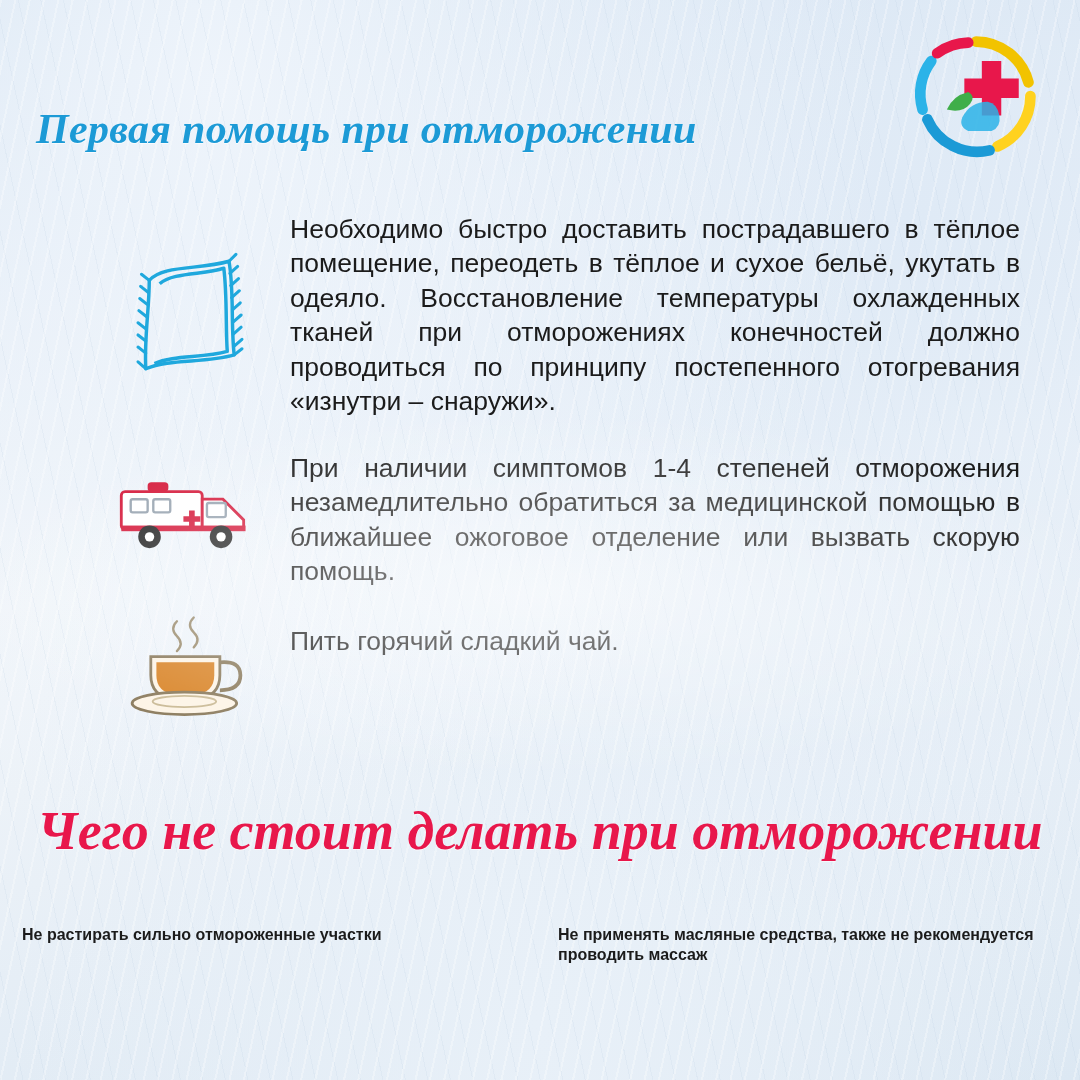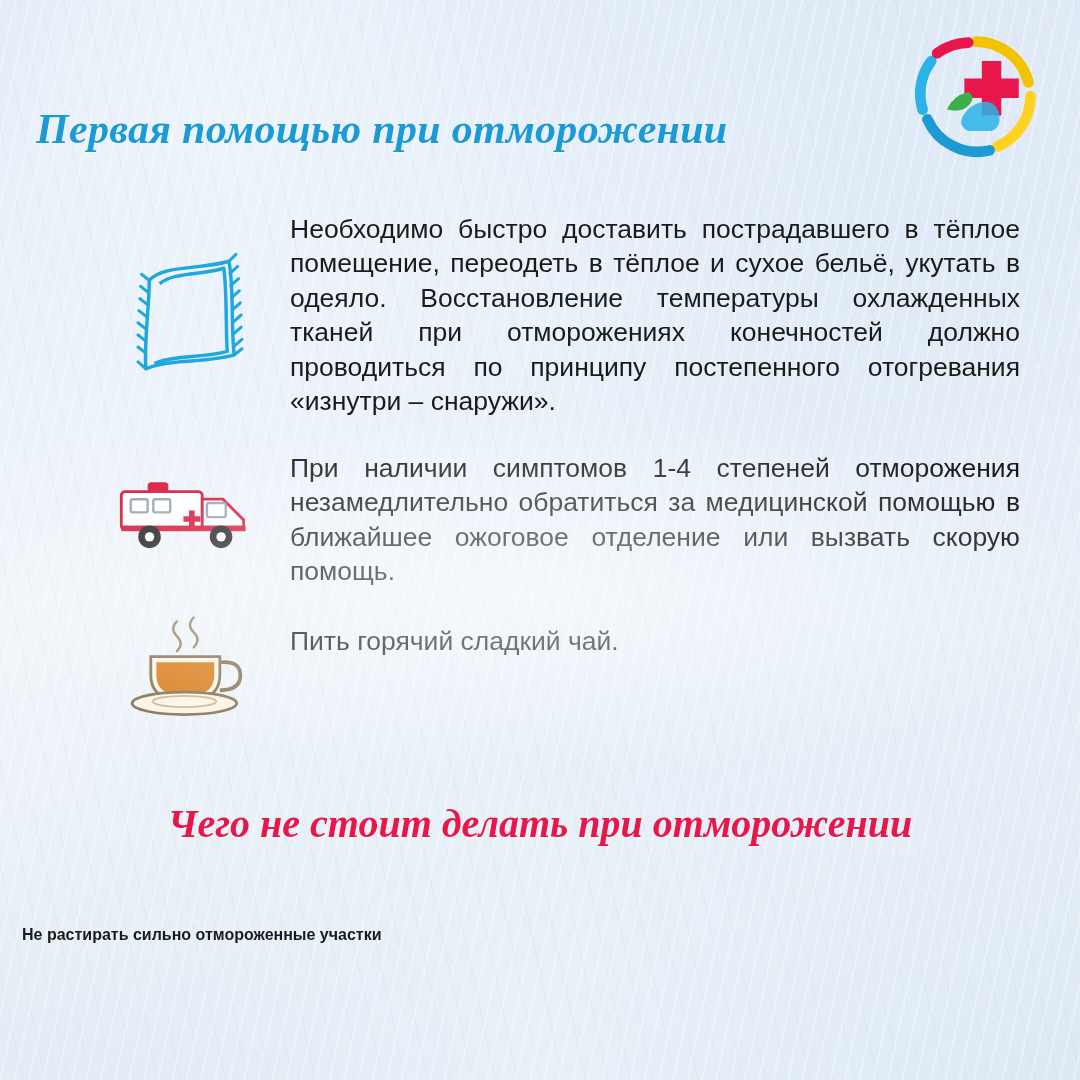--- a/index.html
+++ b/index.html
@@ -105,21 +105,21 @@
   
   .sub-title {
     position: absolute;
     left: 0;
     right: 0;
     top: 800px;
     text-align: center;
     font-family: "Liberation Serif", serif;
     font-style: italic;
     font-weight: bold;
-    font-size: 40px;
+    font-size: 54px;
     color: #e8174b;
     text-shadow: 0 1px 0 rgba(255,255,255,0.6);
   }
 
   
   .donts {
     position: absolute;
     left: 22px;
     right: 22px;
     top: 925px;
@@ -147,21 +147,21 @@
         <path d="M84 126 A56 56 0 0 1 20 94" stroke="#1b9ad6"></path>
         <path d="M15 84 A56 56 0 0 1 24 34" stroke="#2bb3e8"></path>
         <path d="M30 26 A56 56 0 0 1 62 15" stroke="#e8174b"></path>
       </g>
       <path d="M76 34 h20 v18 h18 v20 h-18 v18 h-20 v-18 h-18 v-20 h18 z" fill="#e8174b"></path>
       <path d="M62 66 q-16 4 -22 18 q16 4 24 -6 q6 -8 -2 -12 z" fill="#3fae49"></path>
       <path d="M82 76 q-18 0 -26 16 q-4 10 6 14 h24 q10 -4 8 -16 q-2 -12 -12 -14 z" fill="#2bb3e8" opacity="0.85"></path>
     </svg>
   </div>
 
-  <div class="main-title">Первая помощью при отморожении</div>
+  <div class="main-title">Первая помощь при отморожении</div>
 
   <div class="tips">
 
     <div class="tip">
       <div class="tip-icon">
         <svg viewBox="0 0 150 160" width="130" height="150">
           <g stroke="#1fa8dd" stroke-width="4" fill="none" stroke-linejoin="round">
             <path d="M28 40 C44 22, 86 28, 120 18 C126 52, 122 92, 126 126 C92 136, 52 130, 24 142 C22 106, 28 74, 28 40 Z"></path>
             <path d="M40 44 C56 30, 92 34, 114 26 C118 58, 116 94, 118 122 C90 130, 56 126, 34 136"></path>
           </g>
@@ -225,15 +225,16 @@
       </div>
       <div class="tip-text">Пить горячий сладкий чай.</div>
     </div>
 
   </div>
 
   <div class="sub-title">Чего не стоит делать при отморожении</div>
 
   <div class="donts">
     <div class="dont">Не растирать сильно отмороженные участки</div>
+    <div class="dont">Не применять масляные средства, также не рекомендуется проводить массаж</div>
   </div>
 
 </div>
 
 </body></html>

